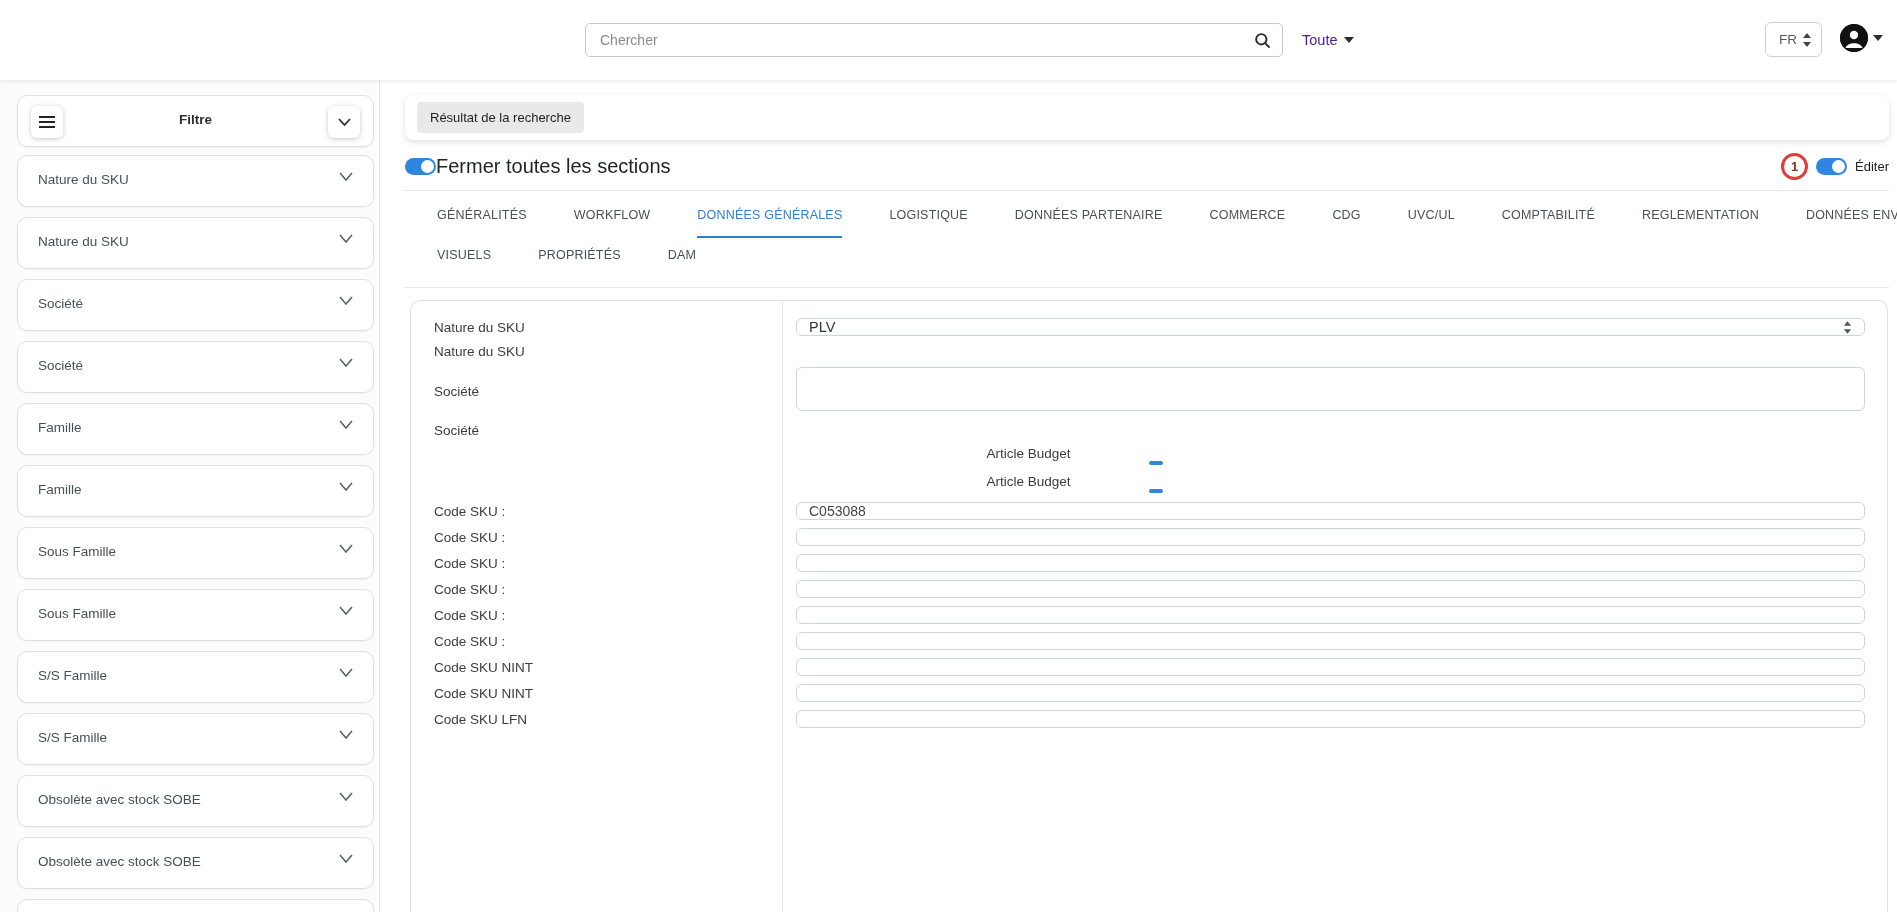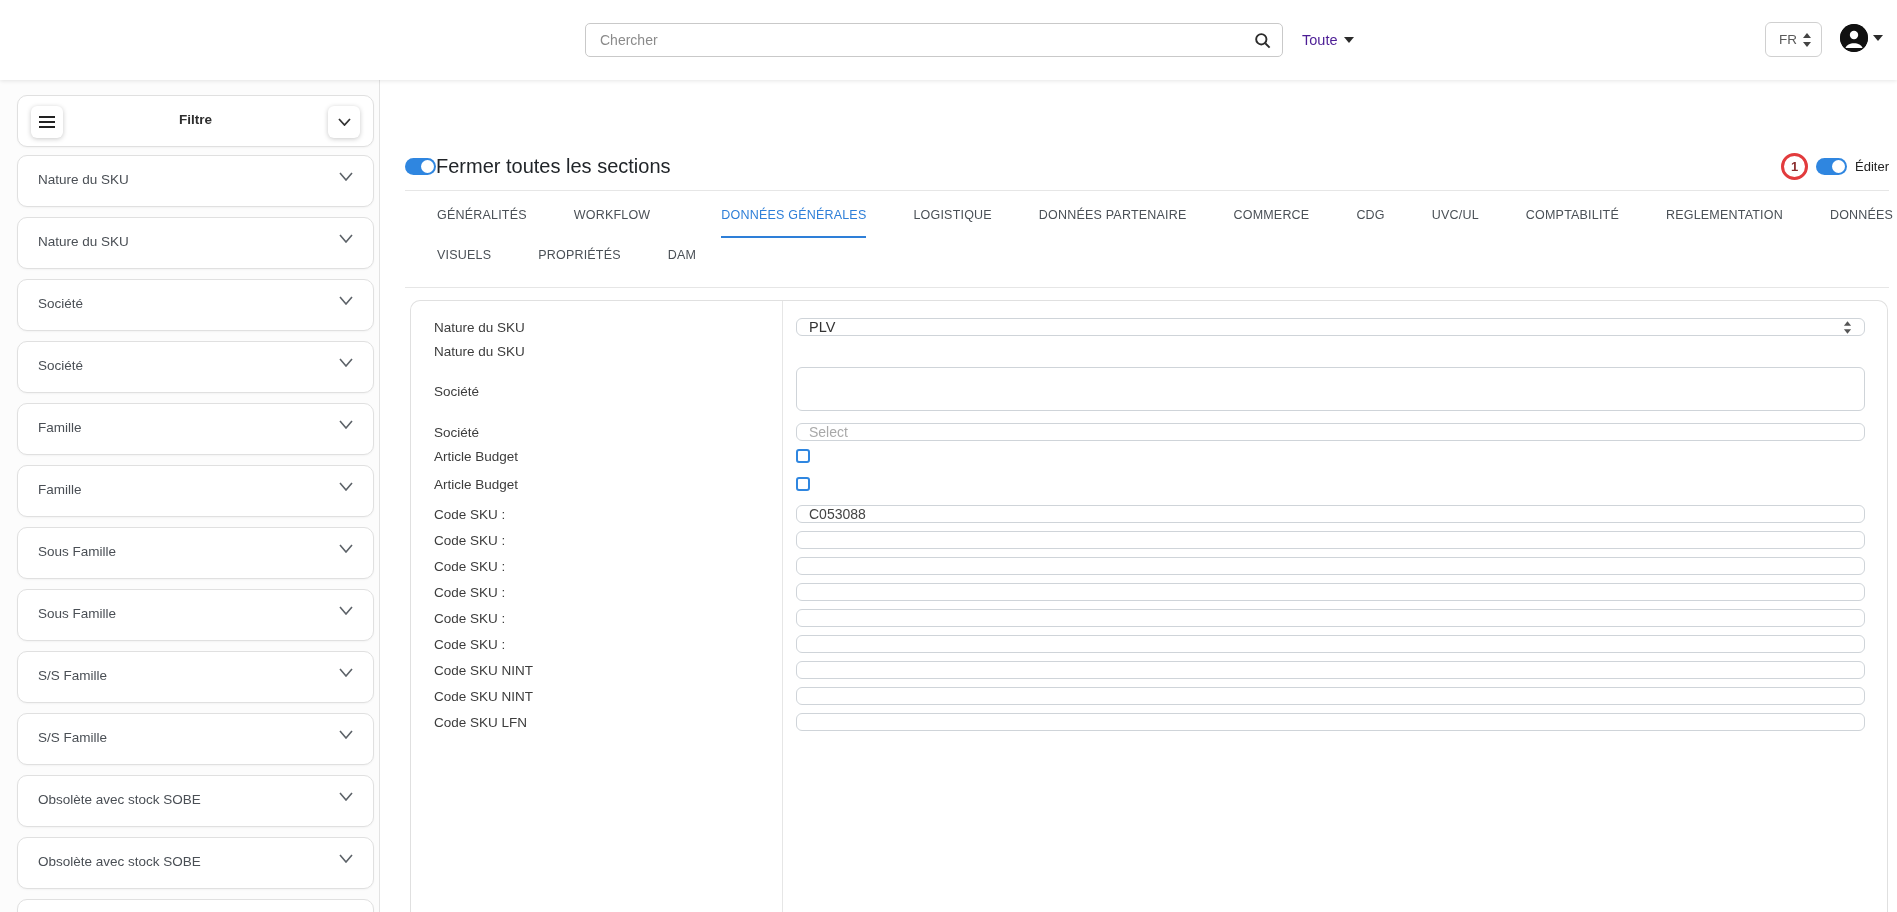--- a/index.html
+++ b/index.html
@@ -70,41 +70,41 @@
   .hdiv { position:absolute; left:25px; width:1484px; height:0;
     border-top:1px solid #e6e6e6; }
   .hdiv.d1 { top:110px; }
   .hdiv.d2 { top:207px; }
 
   .tabs-row { position:absolute; left:57px; display:flex; gap:47px; }
   .tabs-row.r1 { top:128px; }
   .tabs-row.r2 { top:168px; }
   .tab { font-size:12.5px; color:#4a5056; letter-spacing:.2px; cursor:pointer;
     padding-bottom:14px; border-bottom:2px solid transparent; white-space:nowrap; }
-  .tab.active { color:#2e7fd8; border-bottom-color:#2e7fd8;margin-left:24px; }
+  .tab.active { color:#2e7fd8; border-bottom-color:#2e7fd8; }
 
   
   .form-box { position:absolute; left:30px; top:220px; width:1478px; height:640px;
     border:1px solid #e0e0e0; border-bottom:none; border-radius:10px 10px 0 0;
     background:#fff; display:flex; }
   .form-labels-col { width:371px; flex:none; }
   .form-fields-col { flex:1; border-left:1px solid #e6e6e6; }
   .f-rows { padding-top:17px; }
   .f-row { display:flex; align-items:center; margin-bottom:8px; }
   .f-row .f-label { width:371px; flex:none; padding-left:23px; font-size:13.5px;
     color:#3c3c3c; }
   .f-field { flex:1; margin:0 22px 0 14px; }
   .ctl { width:100%; height:18px; border:1px solid #cfd4d9; border-radius:6px;
     background:#fff; font-size:14px; color:#444; padding:0 12px;
     font-family:inherit; outline:none; }
   .select-ctl { display:flex; align-items:center; justify-content:space-between;
     cursor:pointer; color:#333; font-size:14.5px; }
   .ta { height:44px; resize:none; padding-top:7px; }
   .row-ta { margin-bottom:8px; }
-  .row-chk { height:14px; margin-bottom:14px; }
+  .row-chk { height:14px; margin-bottom:14px;flex-direction:column; }
   .chk { width:14px; height:14px; border:2px solid #2f86e0; border-radius:3px;
     background:#fff; cursor:pointer; margin-left:14px; }
   input::placeholder { color:#a9a9a9; }
 
   svg { display:block; }
 </style>
 </head>
 <body>
 
 <div class="topbar">
@@ -229,20 +229,23 @@
         <span class="lbl">Obsolète avec stock SOBE</span>
         <svg width="14" height="9" viewBox="0 0 14 9" fill="none" stroke="#5c6268" stroke-width="1.6">
           <polyline points="1,1 7,8 13,1"></polyline>
         </svg>
       </div>
     <div class="s-card" style="top:819px"></div>
   </aside>
 
   <main class="main">
 
+    <div class="result-bar">
+      <button class="result-btn">Résultat de la recherche</button>
+    </div>
 
     <div class="toggle-row">
       <span class="switch"></span>
       <span class="t-label">Fermer toutes les sections</span>
       <span class="right-cluster">
         <span class="badge-1">1</span>
         <span class="switch"></span>
         <span class="edit-label">Éditer</span>
       </span>
     </div>
@@ -292,21 +295,20 @@
           <span class="f-label">Nature du SKU</span>
         </div>
 
         <div class="f-row row-ta">
           <span class="f-label">Société</span>
           <span class="f-field"><textarea class="ctl ta" style=""></textarea></span>
         </div>
 
         <div class="f-row">
           <span class="f-label">Société</span>
-          <span class="f-field"><input class="ctl" placeholder="Select" style=""></span>
         </div>
 
         <div class="f-row row-chk">
           <span class="f-label">Article Budget</span>
           <span class="chk"></span>
         </div>
 
         <div class="f-row row-chk">
           <span class="f-label">Article Budget</span>
           <span class="chk"></span>

